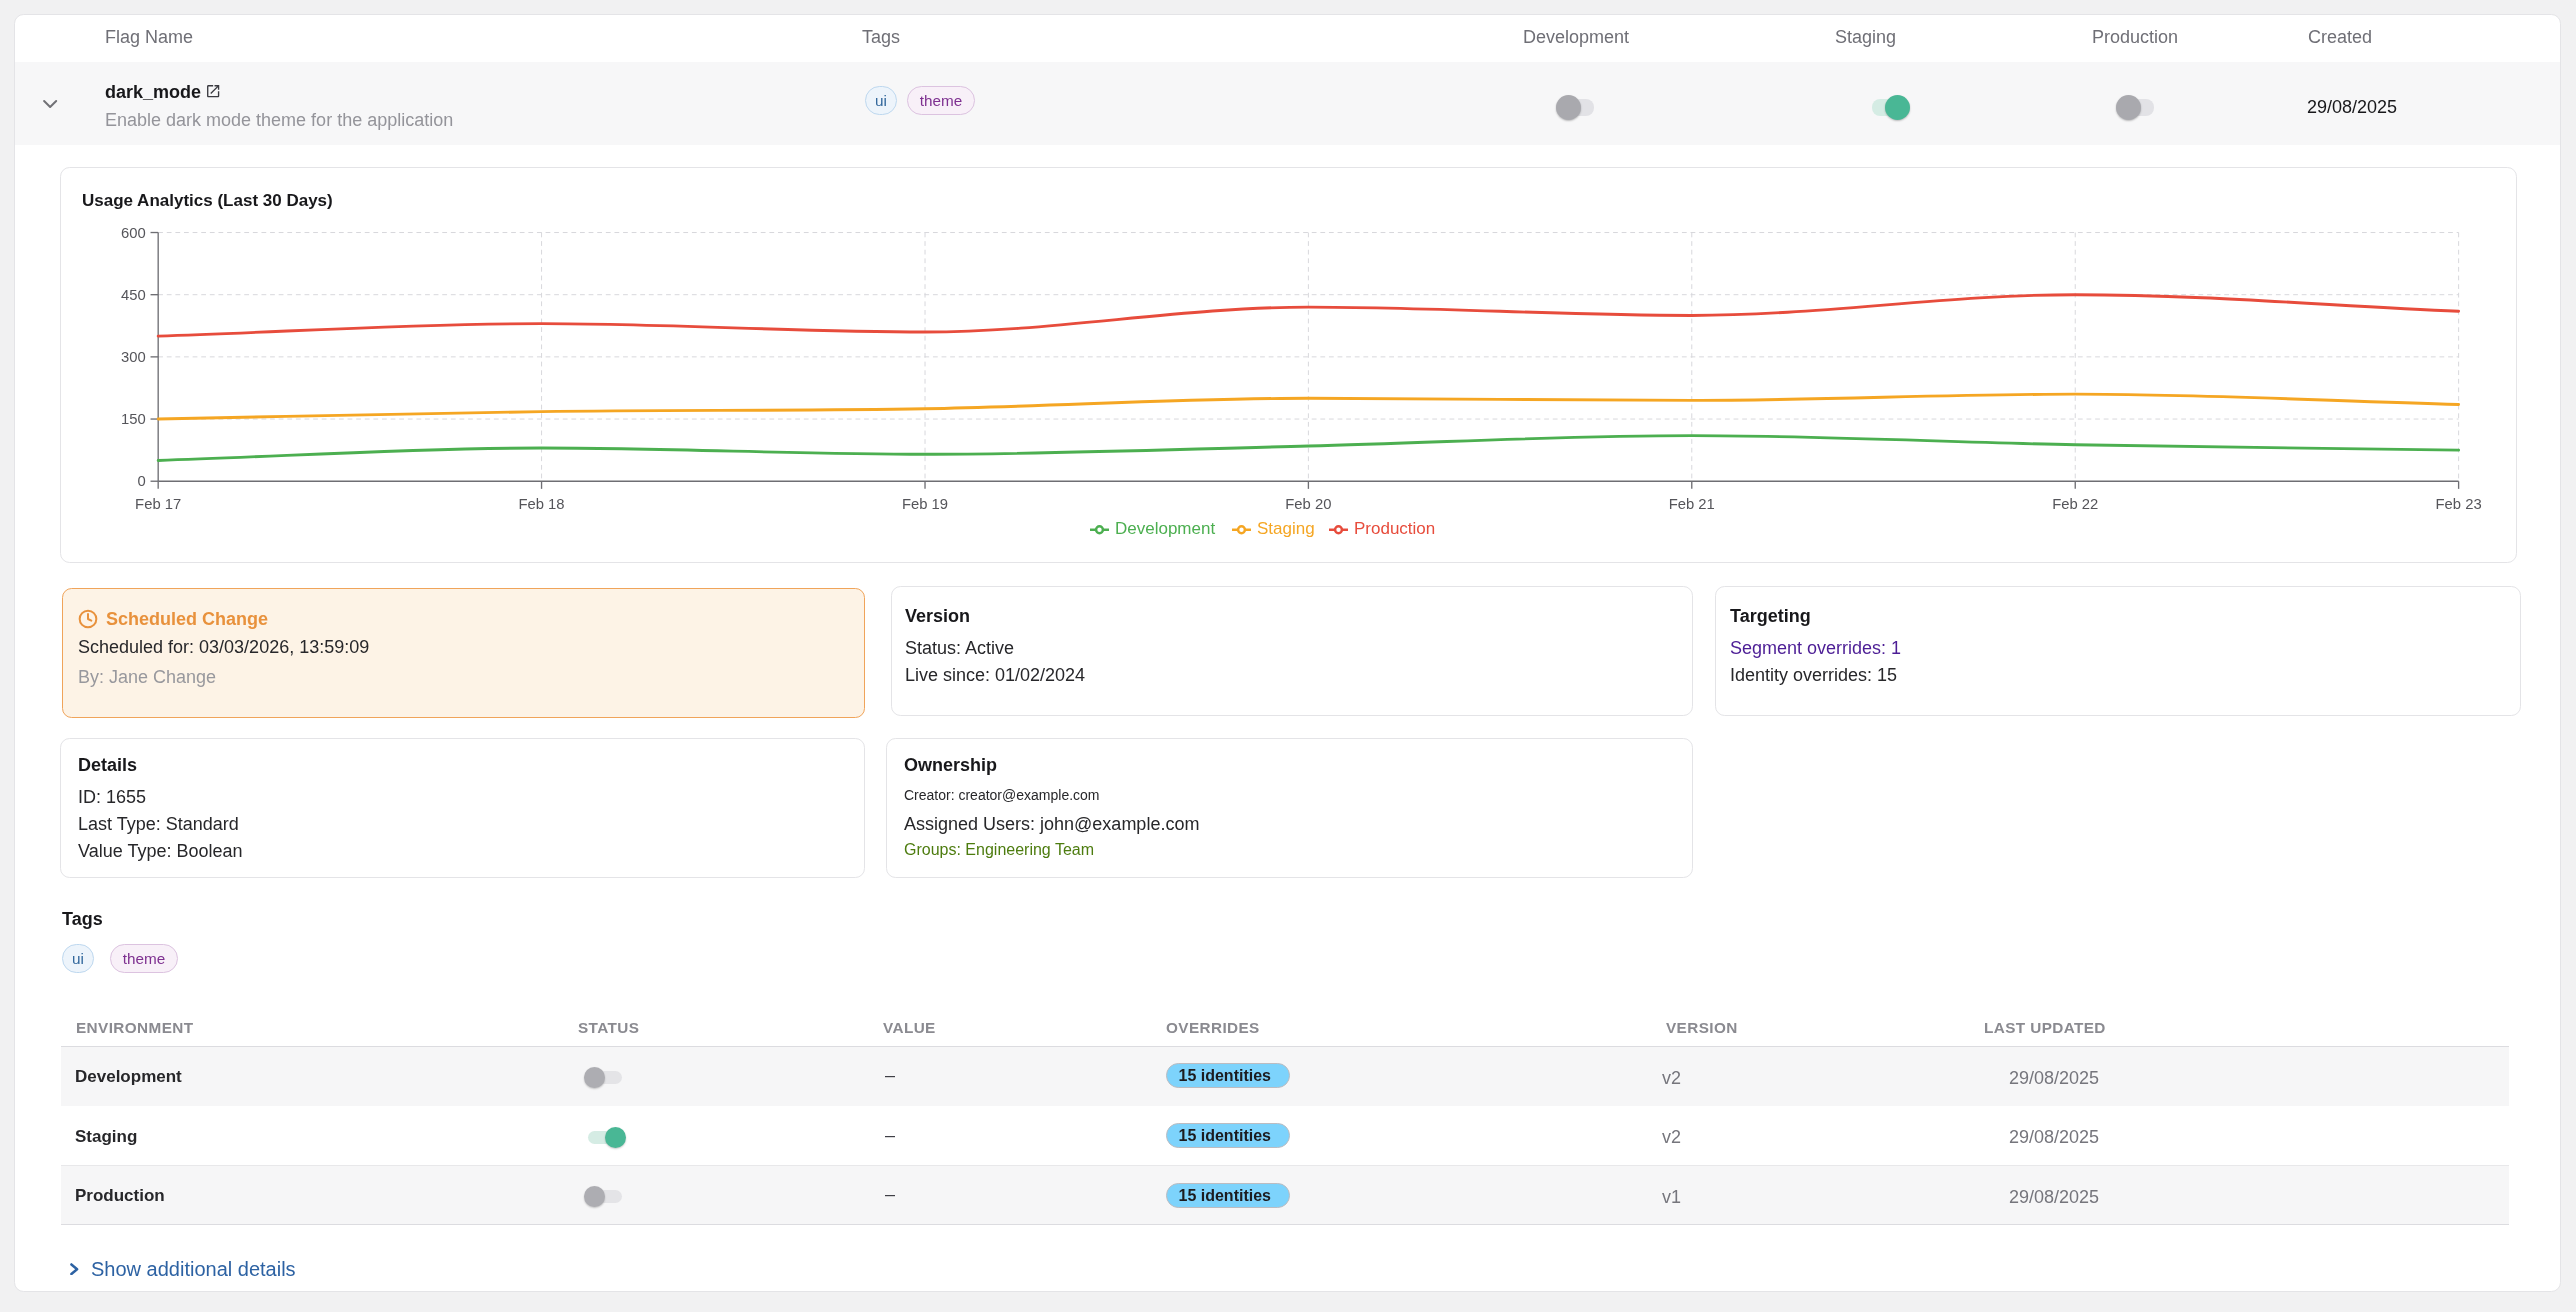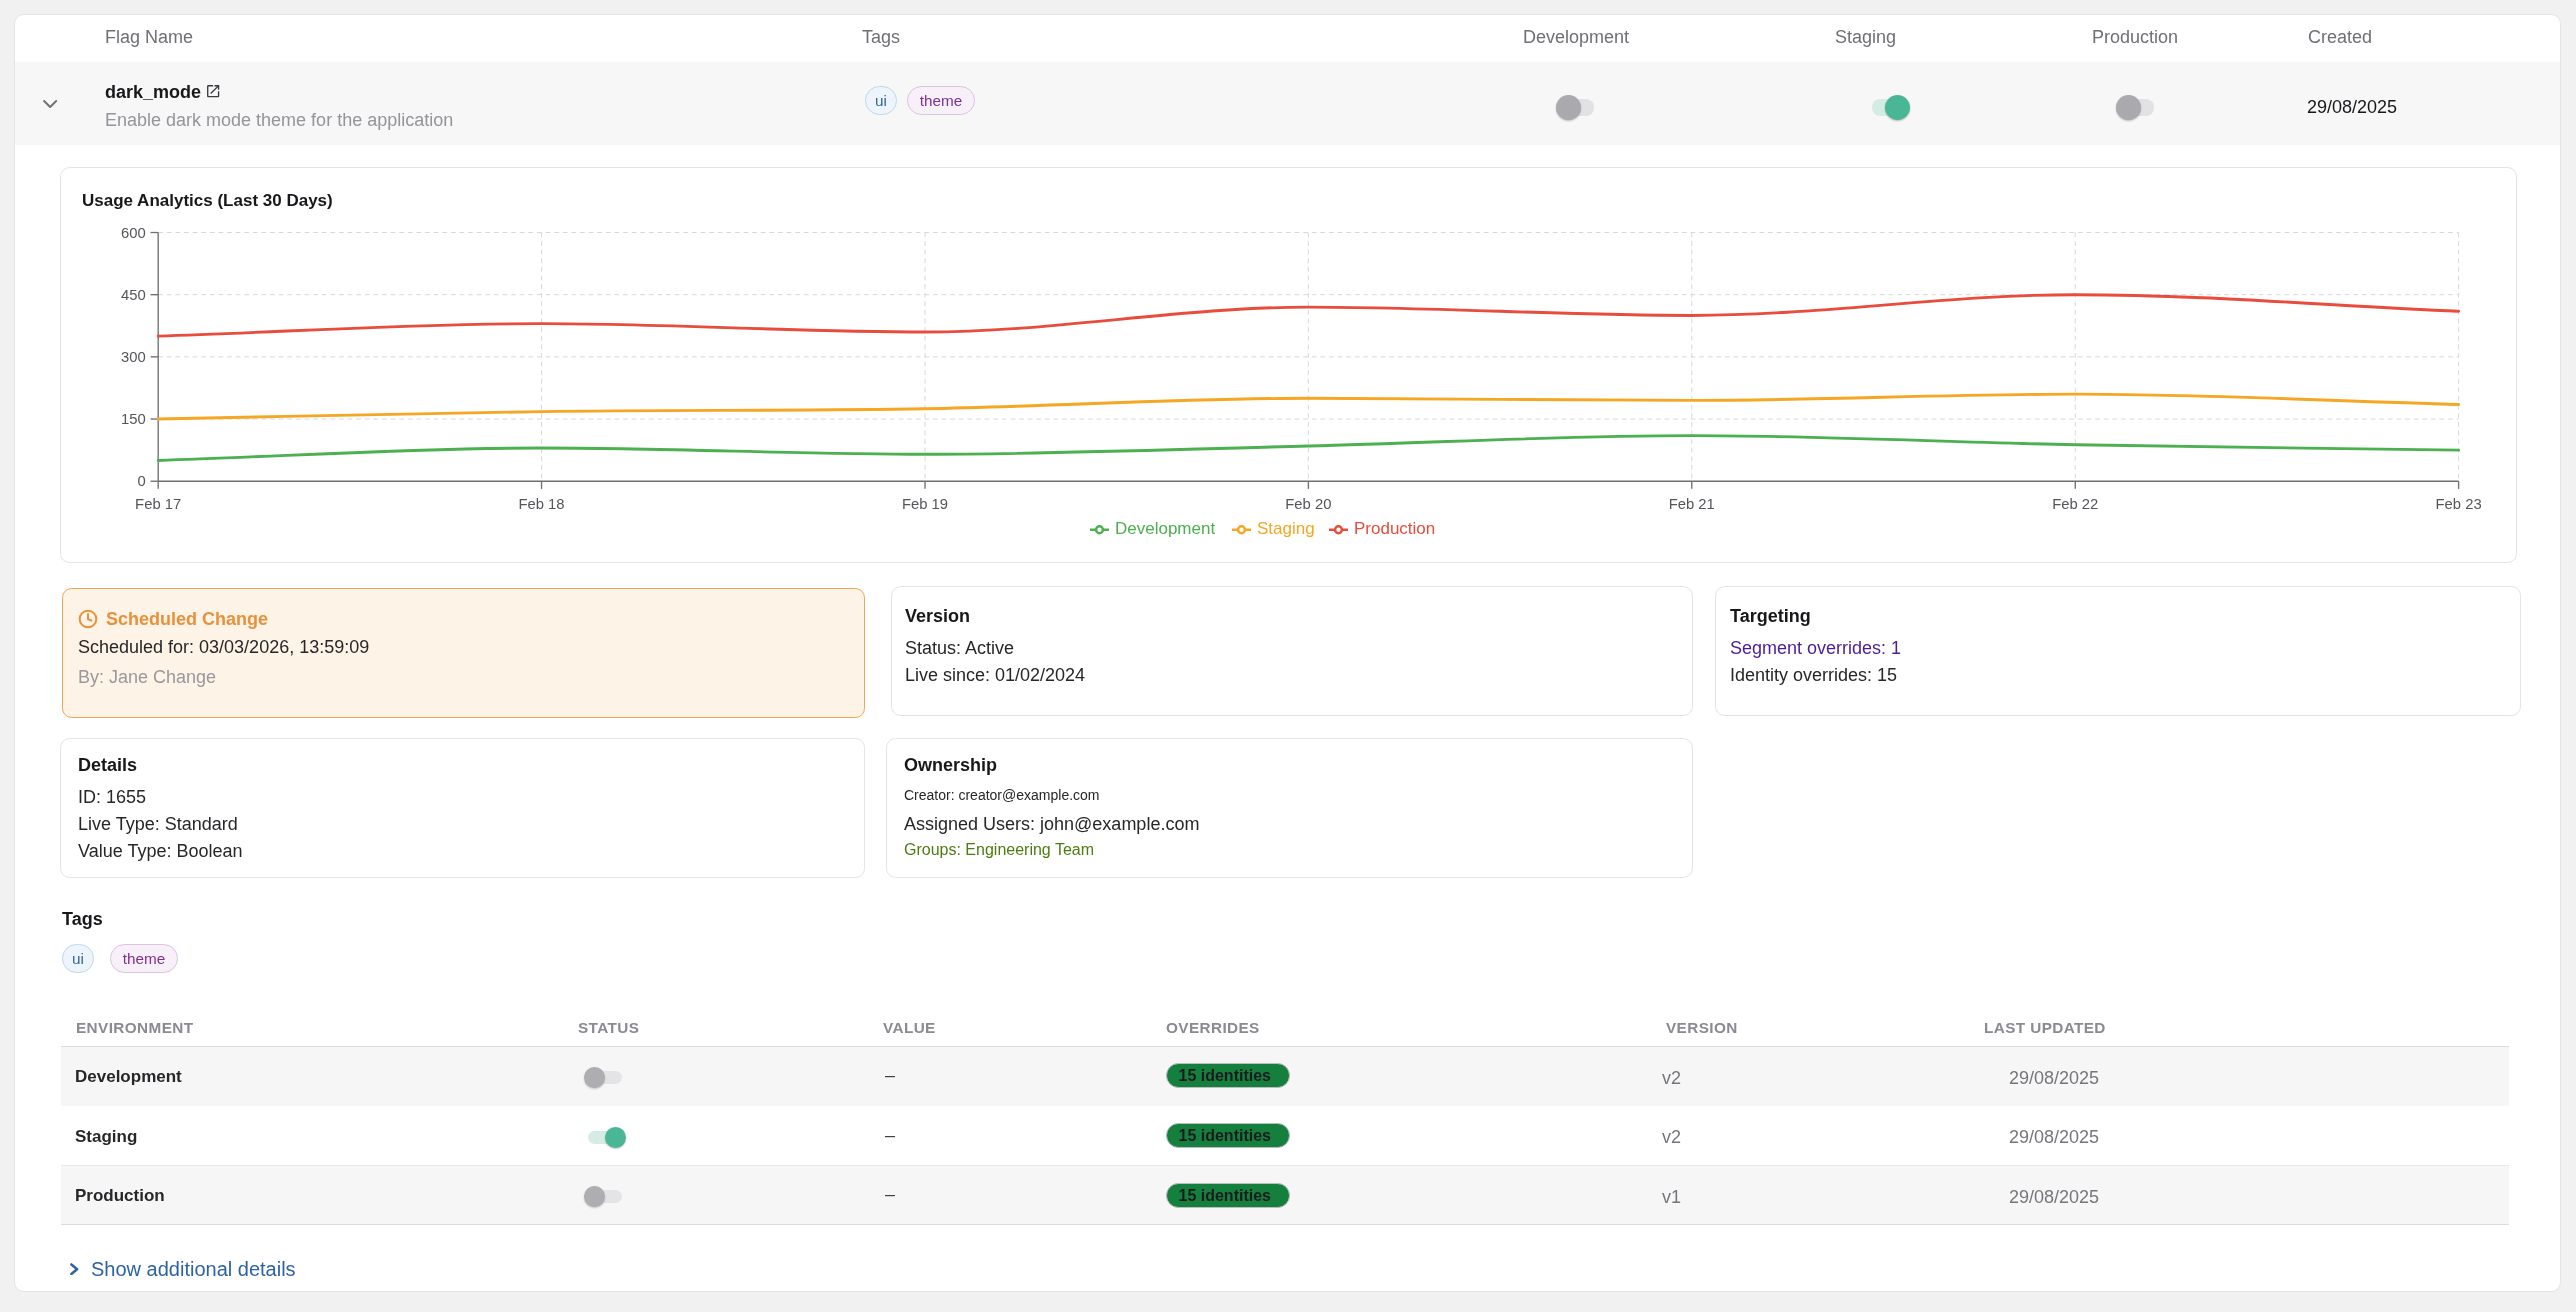--- a/index.html
+++ b/index.html
@@ -18,21 +18,21 @@
 .sw.on .kn { right:0; background:#49b795; }
 .sw2 { position:absolute; width:39px; height:21px; }
 .sw2 .tr { position:absolute; left:1.4px; right:1.4px; top:3.8px; height:13.4px; border-radius:6.7px; background:#e4e4e7; }
 .sw2 .kn { position:absolute; top:0; width:21px; height:21px; border-radius:50%; background:#adadb2; box-shadow:0 1px 1.9px rgba(0,0,0,0.22); }
 .sw2.off .kn { left:0; }
 .sw2.on .tr { background:#d5ece4; }
 .sw2.on .kn { right:0; background:#49b795; }
 .hdr { color:#6f6f76; font-size:18px; }
 .thdr { color:#8a8a90; font-size:15.3px; font-weight:700; letter-spacing:0.4px; }
 .muted { color:#75757c; font-size:18px; }
-.idchip { position:absolute; display:inline-flex; align-items:center; width:124px; height:25px; border-radius:12.4px; border:1px solid #bcbcc1; background:#15803d; padding-left:11.5px; font-size:16px; font-weight:700; color:#1c1c1f; }
+.idchip { position:absolute; display:inline-flex; align-items:center; width:124px; height:25px; border-radius:12.4px; border:1px solid #bcbcc1; background:#7dd3fc; padding-left:11.5px; font-size:16px; font-weight:700; color:#1c1c1f; }
 </style></head>
 <body>
 <div id="page">
 <div class="card"></div>
 
 <div class="abs hdr" style="left:105px; top:28px;">Flag Name</div>
 <div class="abs hdr" style="left:862px; top:28px;">Tags</div>
 <div class="abs hdr" style="left:1523px; top:28px;">Development</div>
 <div class="abs hdr" style="left:1835px; top:28px;">Staging</div>
 <div class="abs hdr" style="left:2092px; top:28px;">Production</div>
@@ -143,21 +143,21 @@
 <div class="abs" style="left:905px; top:666px; font-size:18px; color:#27272a;">Live since: 01/02/2024</div>
 
 <div class="box" style="left:1715px; top:586px; width:806px; height:130px;"></div>
 <div class="abs" style="left:1730px; top:607px; font-size:18px; font-weight:700; color:#18181b;">Targeting</div>
 <div class="abs" style="left:1730px; top:639px; font-size:18px; color:#4c1d95;">Segment overrides: 1</div>
 <div class="abs" style="left:1730px; top:666px; font-size:18px; color:#27272a;">Identity overrides: 15</div>
 
 <div class="box" style="left:60px; top:738px; width:805px; height:140px;"></div>
 <div class="abs" style="left:78px; top:756px; font-size:18px; font-weight:700; color:#18181b;">Details</div>
 <div class="abs" style="left:78px; top:788px; font-size:18px; color:#27272a;">ID: 1655</div>
-<div class="abs" style="left:78px; top:815px; font-size:18px; color:#27272a;">Live Type: Standard</div>
+<div class="abs" style="left:78px; top:815px; font-size:18px; color:#27272a;">Last Type: Standard</div>
 <div class="abs" style="left:78px; top:842px; font-size:18px; color:#27272a;">Value Type: Boolean</div>
 
 <div class="box" style="left:886px; top:738px; width:807px; height:140px;"></div>
 <div class="abs" style="left:904px; top:756px; font-size:18px; font-weight:700; color:#18181b;">Ownership</div>
 <div class="abs" style="left:904px; top:788px; font-size:14px; color:#27272a;">Creator: creator@example.com</div>
 <div class="abs" style="left:904px; top:815px; font-size:18px; color:#27272a;">Assigned Users: john@example.com</div>
 <div class="abs" style="left:904px; top:842px; font-size:16px; color:#4d7c0f;">Groups: Engineering Team</div>
 
 <div class="abs" style="left:62px; top:910px; font-size:18px; font-weight:700; color:#18181b;">Tags</div>
 <div class="chip ui" style="left:62px; top:944px; width:32px;">ui</div>

